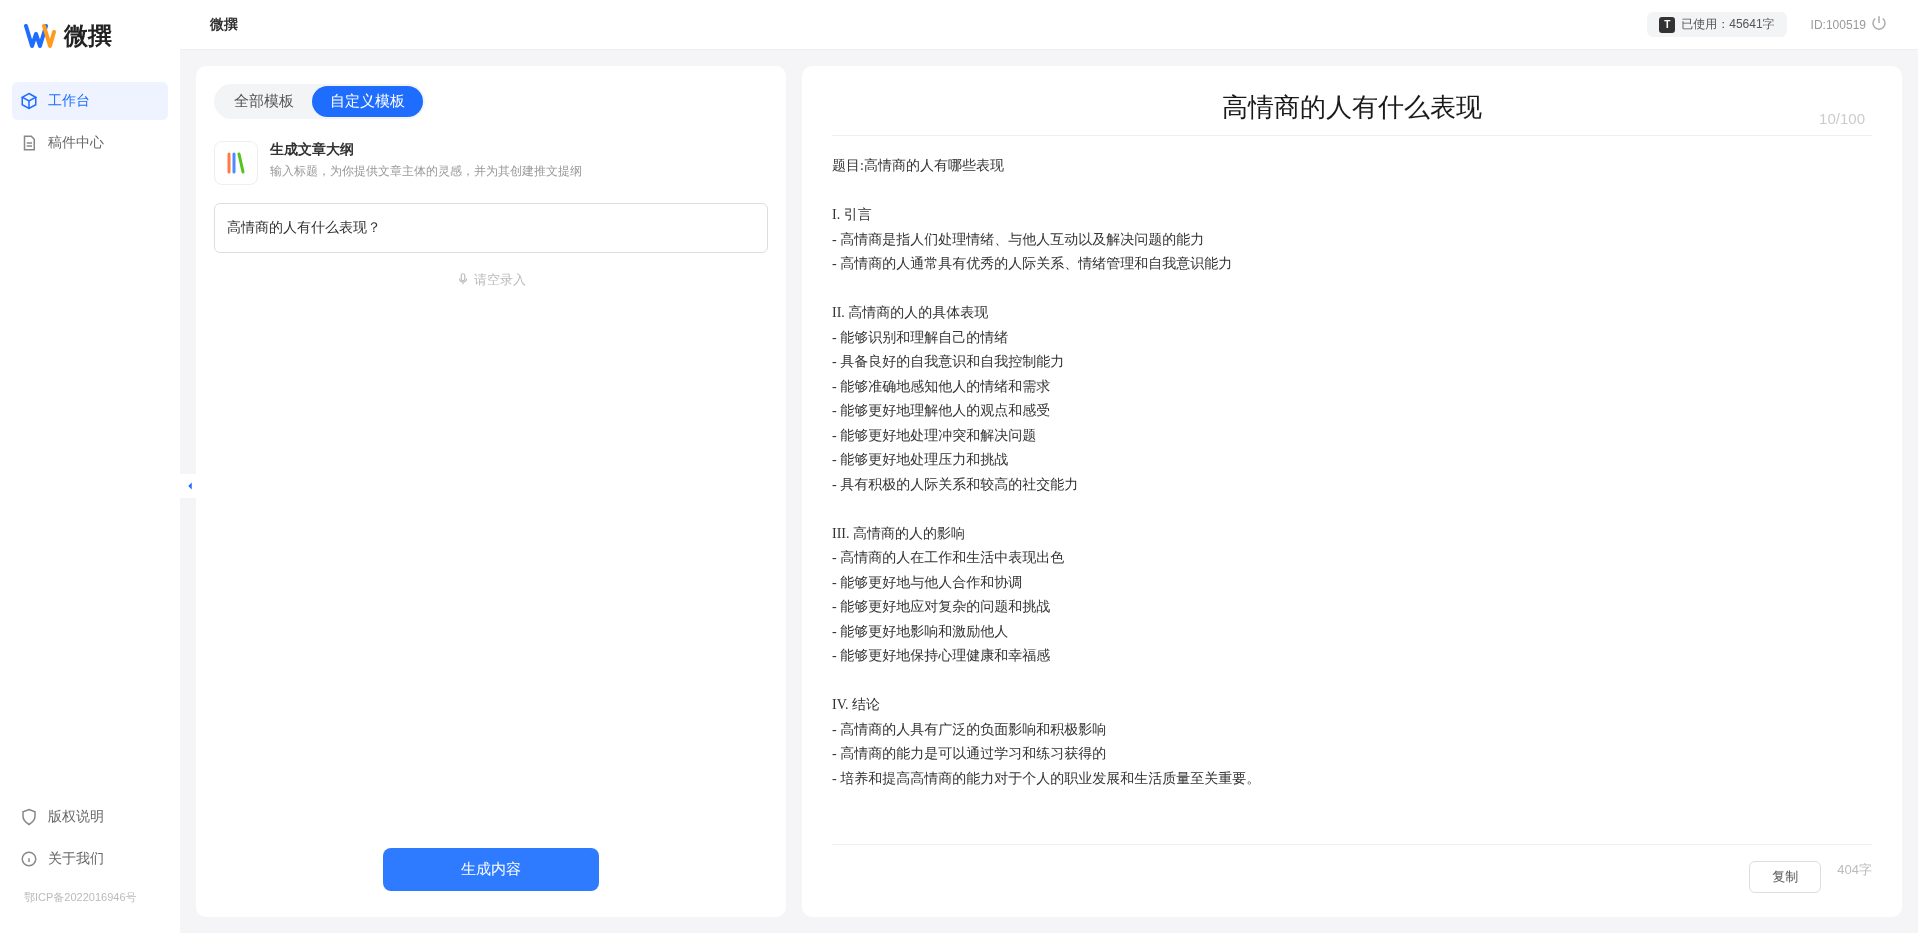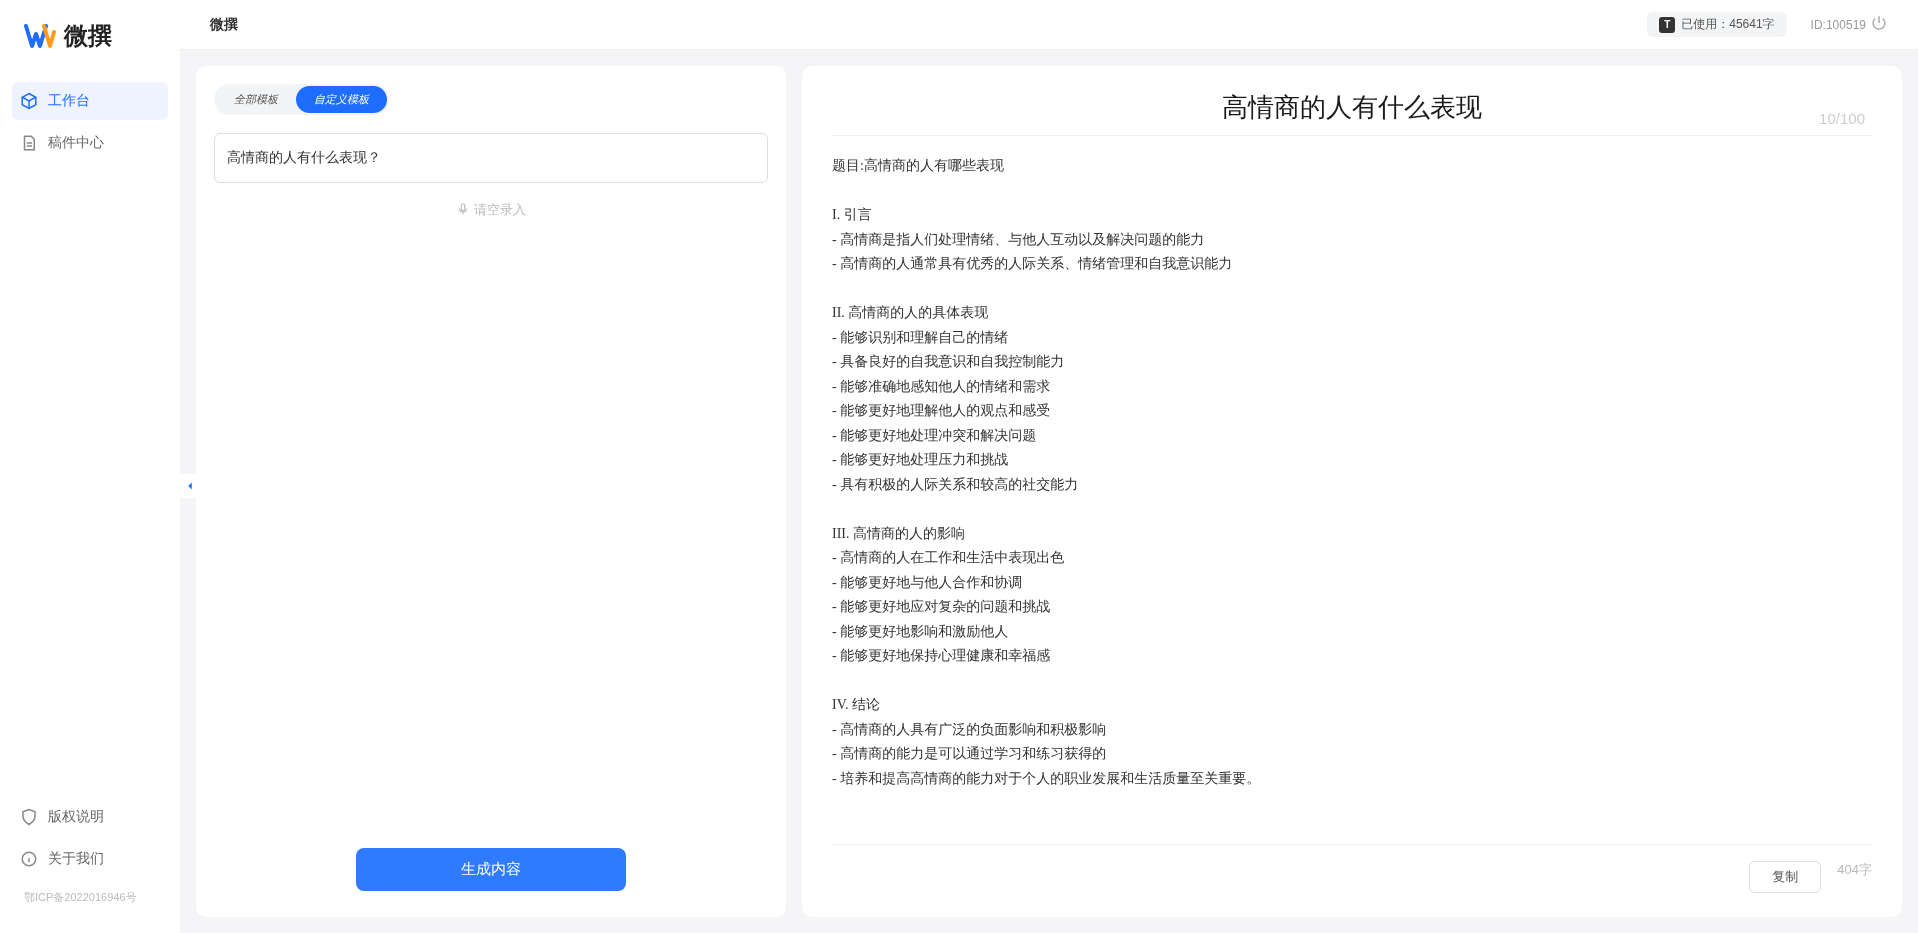--- a/index.html
+++ b/index.html
@@ -20,34 +20,34 @@
 .app-name { font-size: 14px; font-weight: 600; color: #333; flex: 1; }
 .usage-pill { display: flex; align-items: center; background: #f3f4f6; border-radius: 6px; padding: 4px 12px; font-size: 12px; color: #555; margin-right: 24px; }
 .usage-pill .t-icon { width: 16px; height: 16px; background: #333; color: #fff; border-radius: 3px; display: flex; align-items: center; justify-content: center; font-size: 10px; font-weight: 700; margin-right: 6px; }
 .topbar-id { font-size: 12px; color: #999; margin-right: 4px; }
 .power-icon { color: #aaa; cursor: pointer; }
 .collapse-handle { position: absolute; left: 180px; top: 474px; width: 20px; height: 24px; background: #fff; border-radius: 0 6px 6px 0; display: flex; align-items: center; justify-content: center; color: #1f6dff; cursor: pointer; z-index: 10; }
 .workspace { flex: 1; display: flex; gap: 16px; padding: 16px; background: #f5f5f7; overflow: hidden; }
 .panel { background: #fff; border-radius: 10px; display: flex; flex-direction: column; }
 .left-panel { width: 590px; padding: 18px; }
 .tabs { display: flex; background: #f3f4f6; border-radius: 999px; width: fit-content; padding: 2px; margin-bottom: 18px; }
-.tab { padding: 6px 18px; border-radius: 999px; font-size: 11px; cursor: pointer; color: #555; font-style: italic; }
+.tab { padding: 6px 18px; border-radius: 999px; font-size: 15px; cursor: pointer; color: #555; }
 .tab.active { background: #1f6dff; color: #fff; }
 .template-card { display: flex; align-items: flex-start; padding: 4px 0 18px; }
 .template-thumb { width: 44px; height: 44px; border: 1px solid #eee; border-radius: 8px; display: flex; align-items: center; justify-content: center; margin-right: 12px; }
 .template-thumb svg { width: 24px; height: 24px; }
 .template-title { font-size: 14px; font-weight: 600; color: #333; margin-bottom: 4px; }
 .template-desc { font-size: 12px; color: #999; }
 .field-label-row { display: flex; justify-content: space-between; margin: 16px 0 6px; font-size: 13px; color: #666; }
 .counter { font-size: 12px; color: #bbb; }
 .title-input { width: 100%; border: 1px solid #ddd; border-radius: 6px; padding: 16px 12px; font-size: 14px; color: #333; outline: none; }
 .voice-row { display: flex; align-items: center; justify-content: center; color: #bbb; font-size: 13px; margin-top: 18px; cursor: pointer; }
 .voice-row .mic { margin-right: 4px; }
 .left-spacer { flex: 1; }
-.generate-btn { width: 270px; align-self: center; background: #2f7bff; color: #fff; border: none; border-radius: 8px; padding: 12px 0; font-size: 15px; cursor: pointer; margin-bottom: 8px; }
+.generate-btn { width: 216px; align-self: center; background: #2f7bff; color: #fff; border: none; border-radius: 8px; padding: 12px 0; font-size: 15px; cursor: pointer; margin-bottom: 8px; }
 .right-panel { flex: 1; padding: 24px 30px; position: relative; }
 .output-header { position: relative; padding-bottom: 10px; border-bottom: 1px solid #eee; margin-bottom: 18px; }
 .output-title { text-align: center; font-size: 26px; font-family: "SimSun","Songti SC",serif; color: #1a1a1a; }
 .output-counter { position: absolute; right: 7px; bottom: 8px; font-size: 15px; color: #ccc; }
 .output-body { flex: 1; font-size: 14px; line-height: 1.75; color: #333; white-space: pre-line; overflow-y: auto; font-family: "SimSun","Songti SC",serif; }
 .output-footer { display: flex; align-items: flex-start; justify-content: flex-end; gap: 16px; border-top: 1px solid #eee; padding-top: 16px; margin-top: 12px; }
 .copy-btn { border: 1px solid #ddd; background: #fff; padding: 6px 22px; border-radius: 6px; font-size: 13px; cursor: pointer; color: #555; }
 .word-count { font-size: 13px; color: #bbb; }
 </style>
 </head>
@@ -130,20 +130,33 @@
       </span>
     </div>
 
     <div class="workspace">
       <div class="panel left-panel">
         <div class="tabs">
           <div class="tab">全部模板</div>
           <div class="tab active">自定义模板</div>
         </div>
 
+        <div class="template-card">
+          <div class="template-thumb">
+            <svg viewBox="0 0 24 24">
+                <path d="M5 3 C5 3 5 21 5 21" stroke="#ff7a45" stroke-width="3" stroke-linecap="round"></path>
+                <path d="M10 3 C10 3 10 21 10 21" stroke="#4f8bff" stroke-width="3" stroke-linecap="round"></path>
+                <path d="M15 3 L19 21" stroke="#52c41a" stroke-width="3" stroke-linecap="round"></path>
+              </svg>
+          </div>
+          <div>
+            <div class="template-title">生成文章大纲</div>
+            <div class="template-desc">输入标题，为你提供文章主体的灵感，并为其创建推文提纲</div>
+          </div>
+        </div>
 
         <input class="title-input" type="text" value="高情商的人有什么表现？" style="">
 
         <div class="voice-row">
           <span class="mic">
             <svg viewBox="0 0 24 24" width="14" height="14" fill="none" stroke="#bbb" stroke-width="2">
                 <rect x="9" y="3" width="6" height="12" rx="3"></rect>
                 <path d="M6 11 A6 6 0 0 0 18 11 M12 17 V21"></path>
               </svg>
           </span>

